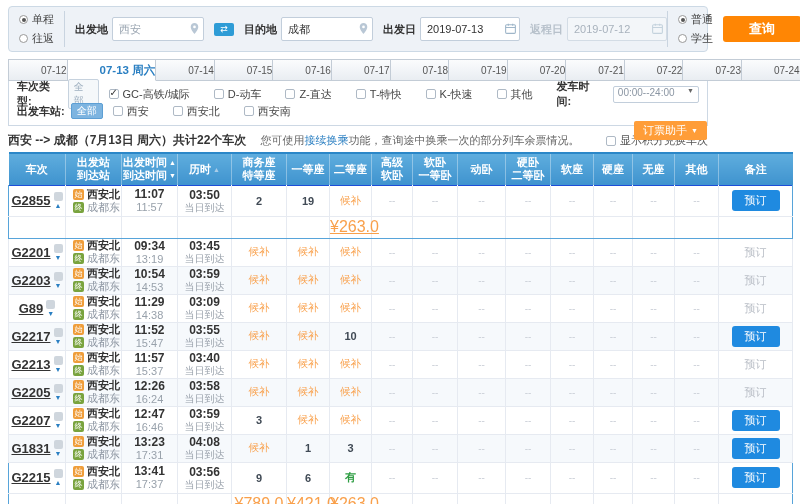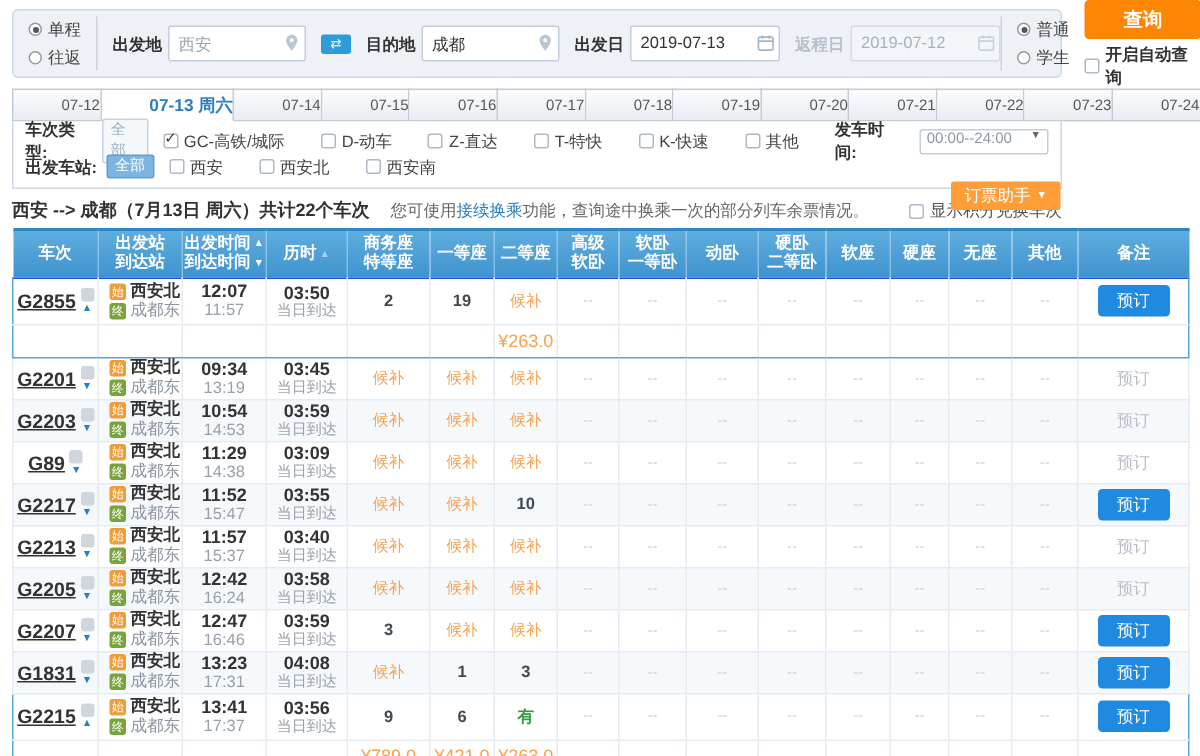--- a/index.html
+++ b/index.html
@@ -83,21 +83,21 @@
 .b-end{background:#79a33e;}
 .sta-name{font-size:11px;color:#333;font-weight:bold;}
 .sta-name.arr{color:#8b94a0;font-weight:normal;}
 .t-dep{font-size:12px;font-weight:bold;color:#333;line-height:14px;}
 .t-arr{font-size:11px;color:#98a1ab;line-height:13px;}
 .d-note{font-size:10px;color:#99a1ab;line-height:12px;}
 .s-num{font-weight:bold;color:#404a55;}
 .s-wait{color:#f9a04b;font-size:10.5px;}
 .s-has{color:#2f9e44;font-weight:bold;}
 .s-dash{color:#ccd0d8;font-size:10px;}
-.price{color:#f9a04b;font-size:12px;}
+.price{color:#f9a04b;font-size:16px;text-decoration:underline;}
 .book-btn{background:#1f8ae0;color:#fff;border:none;border-radius:3px;font-size:11px;padding:3px 13px;cursor:pointer;}
 .book-txt{color:#b9bec6;font-size:11px;}
 svg{display:block;}
 </style>
 </head>
 <body>
 
 <div class="page">
 
   <div class="search-panel">
@@ -170,24 +170,20 @@
           <span class="rb sel"></span>
           <span>普通</span>
         </span>
         <span class="opt-line">
           <span class="rb"></span>
           <span>学生</span>
         </span>
       </div>
       <div class="q-col">
         <button class="query-btn">查询</button>
-        <span class="auto-q">
-          <span class="cb"></span>
-          <span>开启自动查询</span>
-        </span>
       </div>
     </div>
   </div>
 
   <div class="date-tabs">
       <div class="dtab">07-12</div>
       <div class="dtab active">07-13 周六</div>
       <div class="dtab">07-14</div>
       <div class="dtab">07-15</div>
       <div class="dtab">07-16</div>
@@ -375,21 +371,21 @@
             <div class="sta-line">
               <span class="badge b-start">始</span>
               <span class="sta-name">西安北</span>
             </div>
             <div class="sta-line">
               <span class="badge b-end">终</span>
               <span class="sta-name arr">成都东</span>
             </div>
           </td>
           <td>
-            <div class="t-dep">12:07</div>
+            <div class="t-dep">11:07</div>
             <div class="t-arr">11:57</div>
           </td>
           <td>
             <div class="t-dep">03:50</div>
             <div class="d-note">当日到达</div>
           </td>
           <td class="s-num">2</td>
           <td class="s-num">19</td>
           <td class="s-wait">候补</td>
           <td class="s-dash">--</td>
@@ -639,21 +635,21 @@
             <div class="sta-line">
               <span class="badge b-start">始</span>
               <span class="sta-name">西安北</span>
             </div>
             <div class="sta-line">
               <span class="badge b-end">终</span>
               <span class="sta-name arr">成都东</span>
             </div>
           </td>
           <td>
-            <div class="t-dep">12:42</div>
+            <div class="t-dep">12:26</div>
             <div class="t-arr">16:24</div>
           </td>
           <td>
             <div class="t-dep">03:58</div>
             <div class="d-note">当日到达</div>
           </td>
           <td class="s-wait">候补</td>
           <td class="s-wait">候补</td>
           <td class="s-wait">候补</td>
           <td class="s-dash">--</td>

